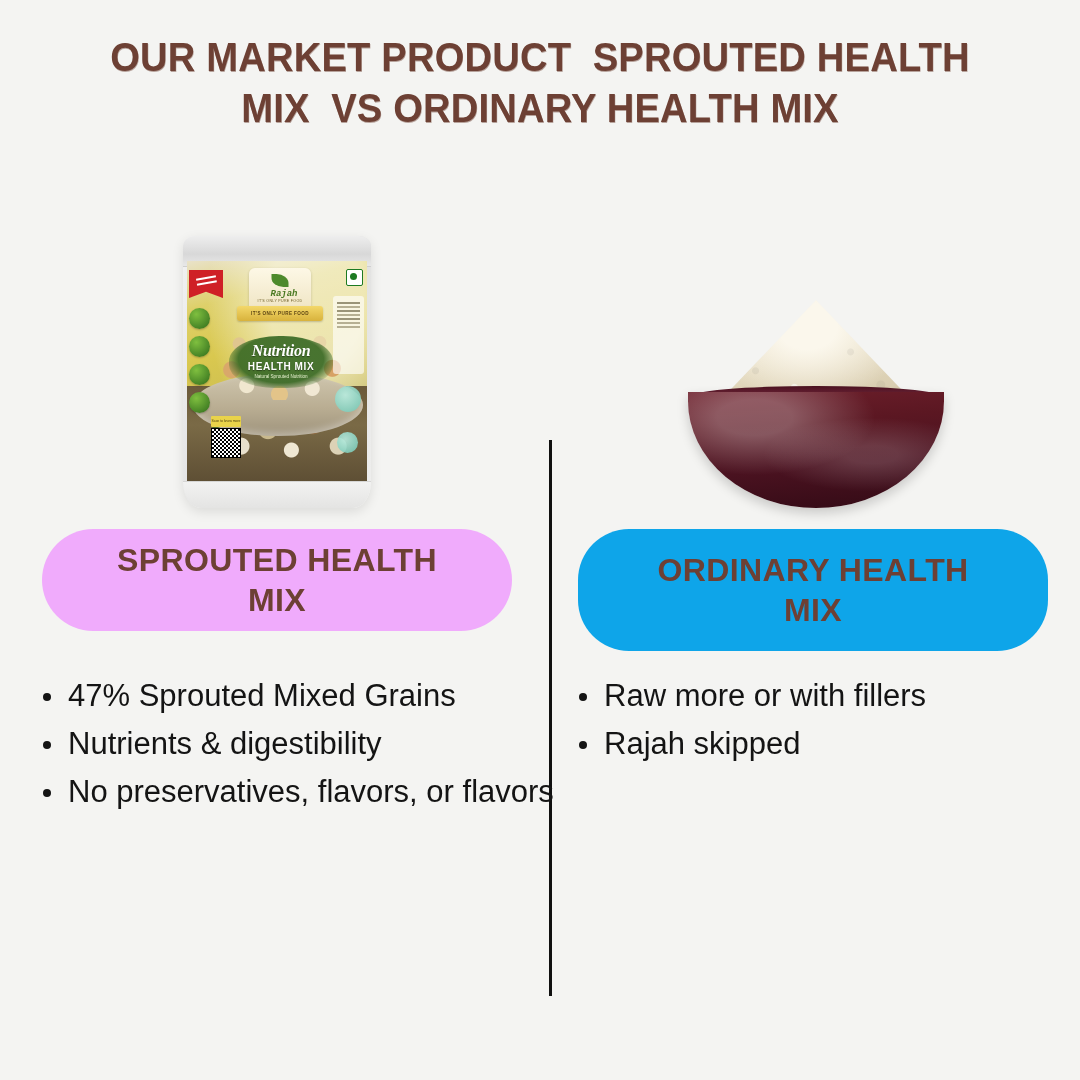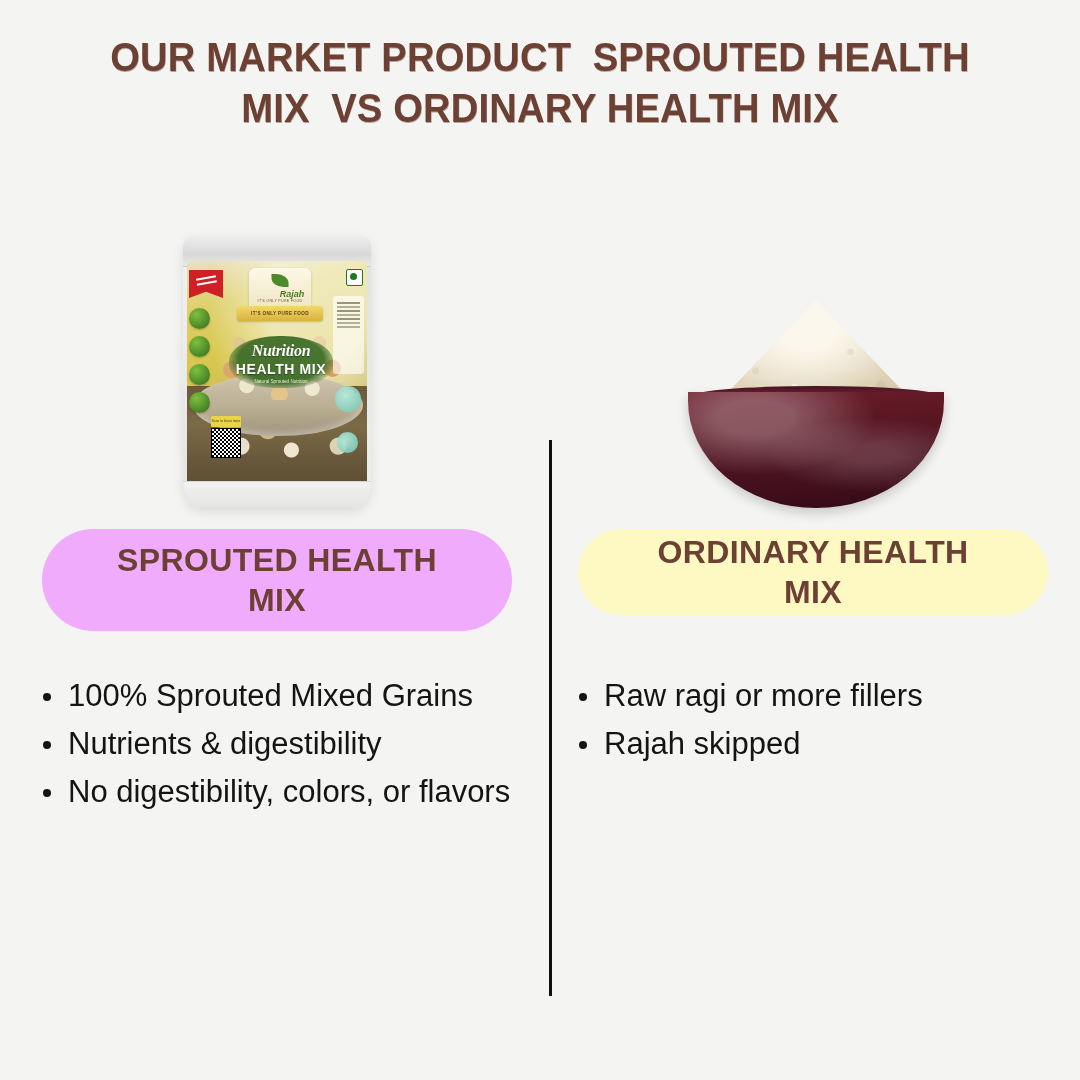--- a/index.html
+++ b/index.html
@@ -88,21 +88,21 @@
     border-radius: 48% 48% 44% 44%;
     background: radial-gradient(ellipse at 50% 45%, rgba(58,106,37,0.92) 0 58%, rgba(58,106,37,0.0) 80%);
   }
   #pouch .namelabel .sprouted {
     display: block; color: #ffffff; font-size: 16px; font-style: italic;
     font-weight: bold; margin-top: 6px; letter-spacing: -0.3px;
     font-family: "Liberation Serif", serif;
     text-shadow: 0 1px 1px rgba(0,0,0,0.4);
   }
   #pouch .namelabel .hm {
-    display: block; color: #ffffff; font-size: 14px; font-weight: bold;
+    display: block; color: #ffffff; font-size: 10px; font-weight: bold;
     letter-spacing: 0.6px; margin-top: 1px;
     text-shadow: 0 1px 1px rgba(0,0,0,0.4);
   }
   #pouch .namelabel .sub {
     display: block; color: #e9f3cf; font-size: 4.6px; margin-top: 2px; line-height: 6px;
   }
   
   #pouch .nuts {
     position: absolute; left: 36px; top: 92px; width: 126px; height: 72px;
     background:
@@ -120,22 +120,22 @@
     border-radius: 6px;
     background: linear-gradient(180deg,#fdf8e6,#efe4c2);
     box-shadow: 0 1px 3px rgba(0,0,0,0.18);
   }
   #pouch .crest .leafmark {
     position: absolute; left: 50%; top: 6px; transform: translateX(-50%);
     width: 17px; height: 13px; border-radius: 0 70% 0 70%;
     background: #4d8a2b;
   }
   #pouch .crest .brandname {
-    position: absolute; left: 12px; top: 21px; width: 100%; text-align: center;
-    font-family: Liberation Sans, sans-serif; font-style: italic; font-weight: bold;
+    position: absolute; left: 4px; top: 21px; width: 100%; text-align: center;
+    font-family: Liberation Mono, monospace; font-style: italic; font-weight: bold;
     font-size: 9px; color: #4a7a22;
   }
   #pouch .crest .tag {
     position: absolute; left: 0; top: 31px; width: 100%; text-align: center;
     font-size: 3.6px; color: #6b5a22; letter-spacing: 0.3px;
   }
   
   #pouch .banner {
     position: absolute; left: 54px; top: 70px; width: 86px; height: 15px;
     border-radius: 3px;
@@ -268,22 +268,22 @@
     font-weight: bold;
     line-height: 40px;
     letter-spacing: 0.4px;
     white-space: pre-line;
   }
   #pill-left {
     left: 42px; top: 529px; width: 470px; height: 102px;
     background: #f0abfc; border-radius: 51px;
   }
   #pill-right {
-    left: 578px; top: 529px; width: 470px; height: 86px;
-    background: #fef9c3; border-radius: 51px;
+    left: 578px; top: 529px; width: 470px; height: 122px;
+    background: #0ea5e9; border-radius: 51px;
   }
 
   
   .bullets {
     position: absolute;
     margin: 0;
     padding: 0;
     list-style: none;
     color: #141414;
     font-size: 31px;
@@ -372,21 +372,21 @@
 
 <div id="divider"></div>
 
 <div class="pill" id="pill-left">SPROUTED HEALTH
 MIX</div>
 
 <div class="pill" id="pill-right">ORDINARY  HEALTH
 MIX</div>
 
 <ul class="bullets" id="list-left">
-  <li>100% Sprouted Mixed Grains</li>
+  <li>47% Sprouted Mixed Grains</li>
   <li>Nutrients &amp; digestibility</li>
-  <li>No digestibility, colors, or flavors</li>
+  <li>No preservatives, flavors, or flavors</li>
 </ul>
 
 <ul class="bullets" id="list-right">
-  <li>Raw ragi or more fillers</li>
+  <li>Raw more or with fillers</li>
   <li>Rajah skipped</li>
 </ul>
 
 </body></html>

